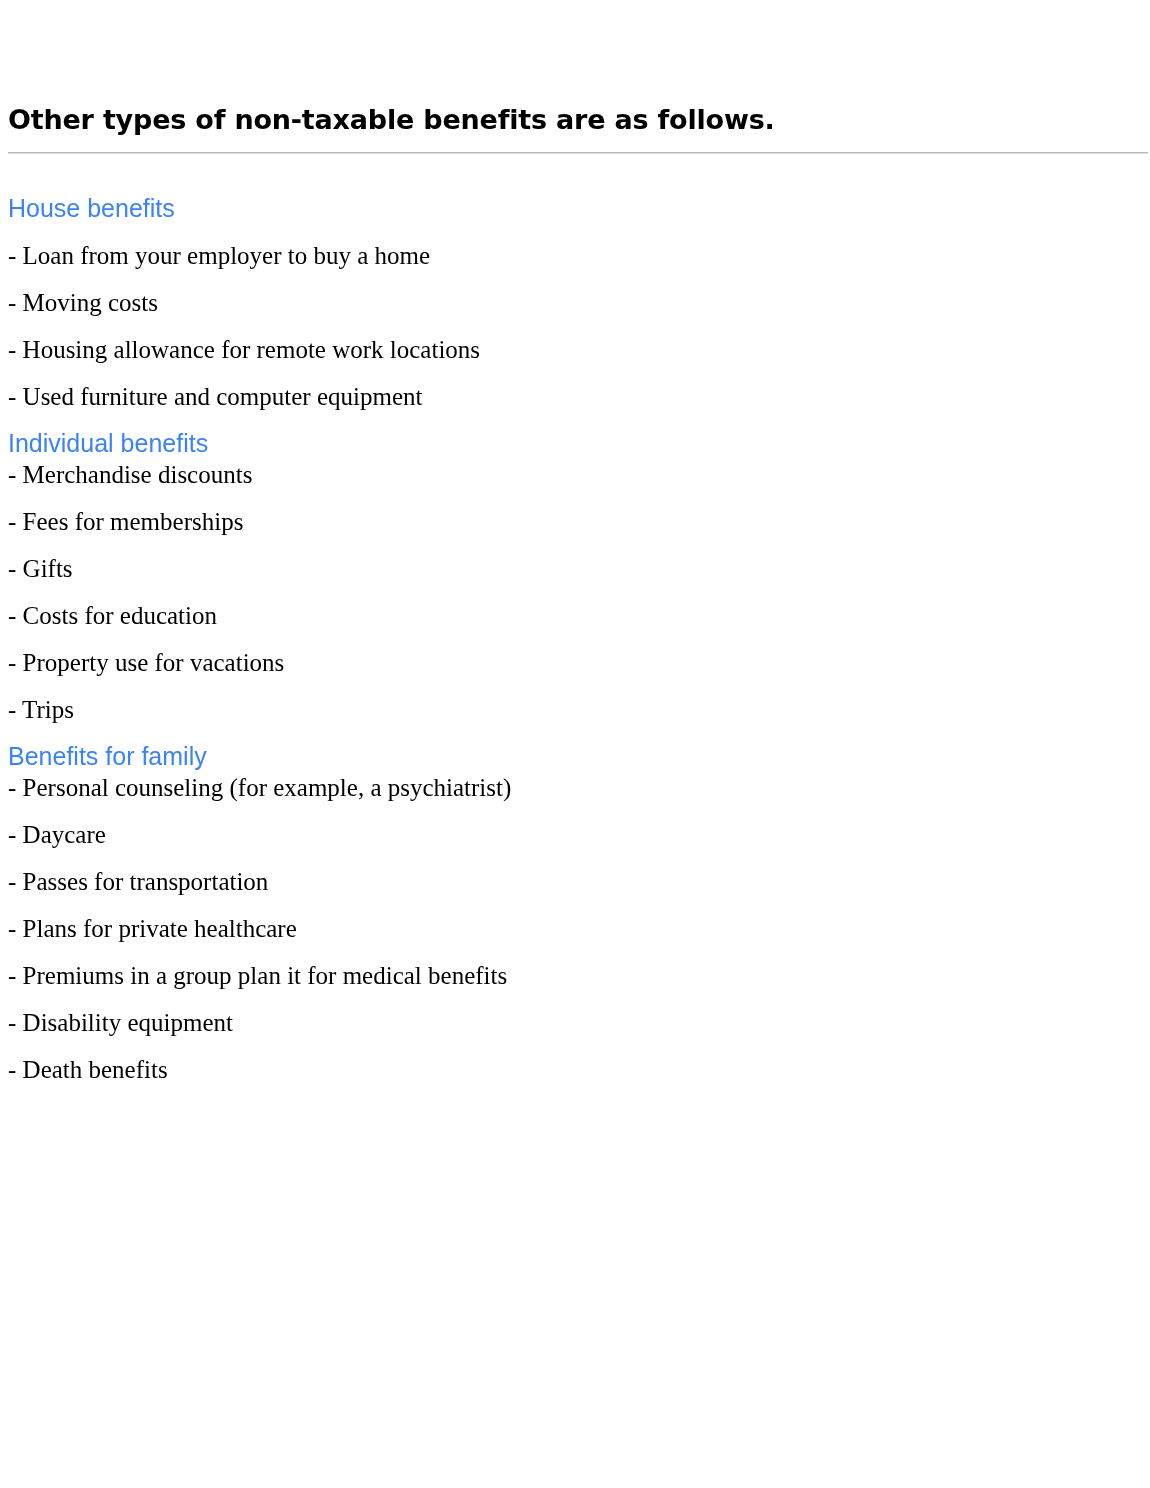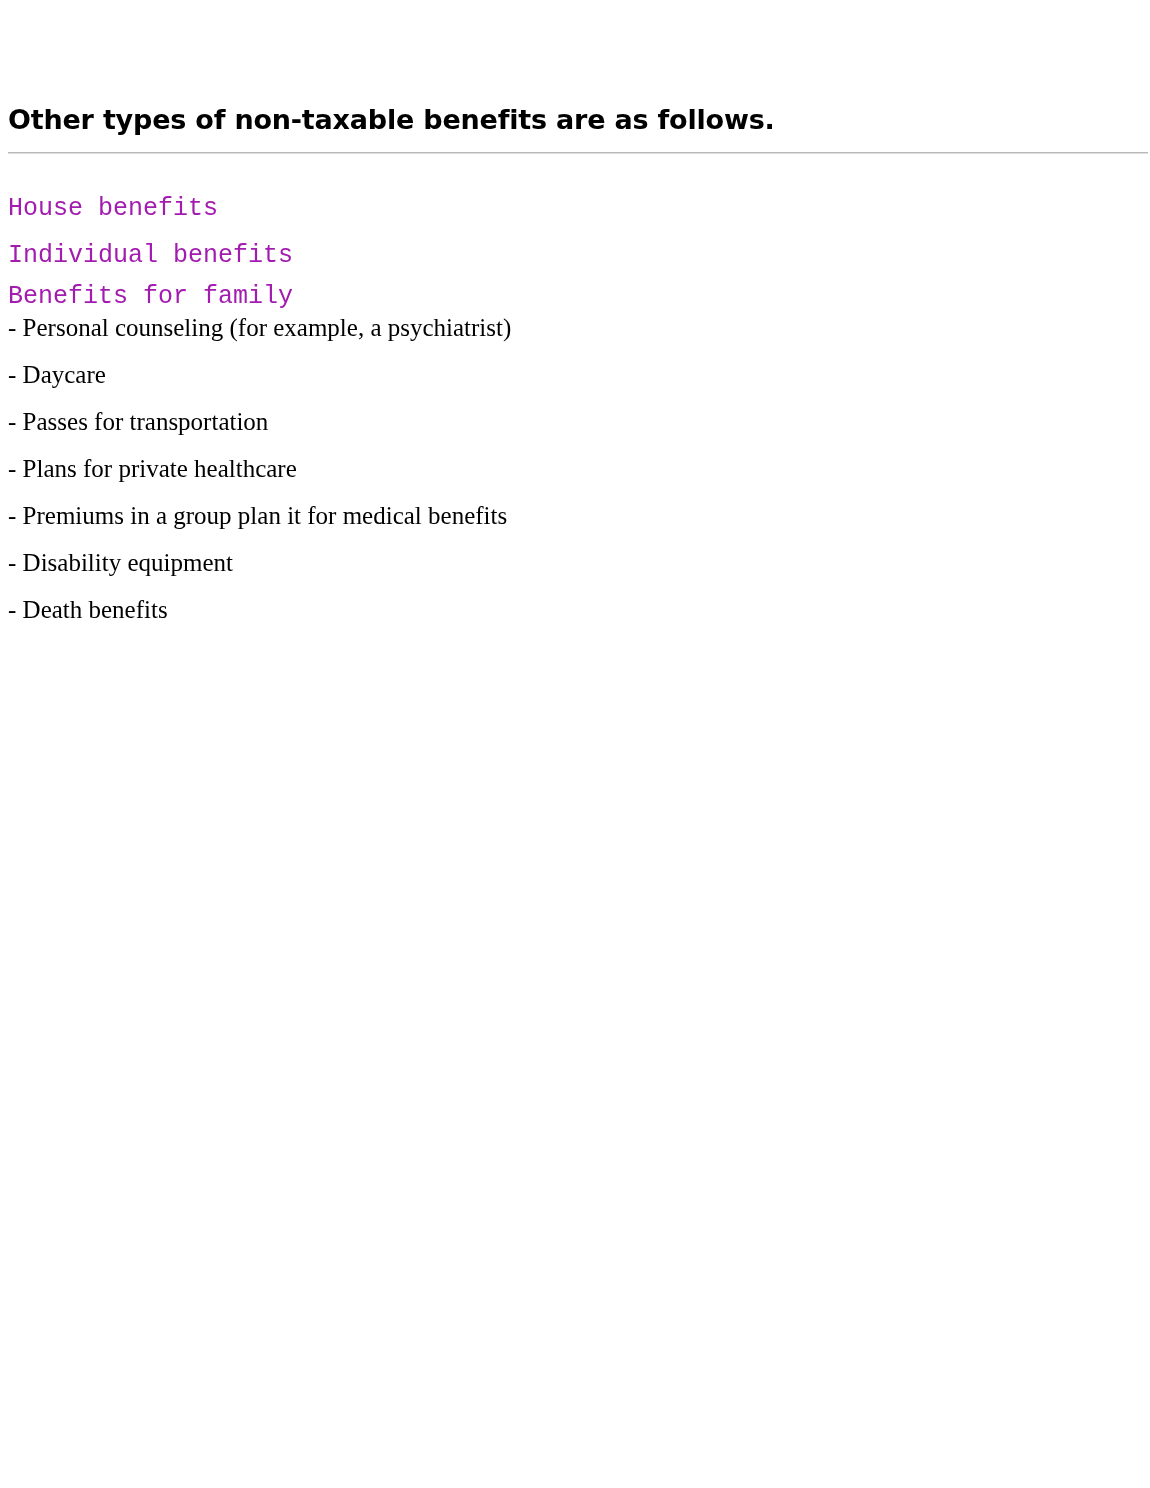--- a/index.html
+++ b/index.html
@@ -35,24 +35,24 @@
     height: 2px;
     border-top: 1px solid #b9b9b9;
     border-bottom: 1px solid #dedede;
     box-sizing: border-box;
   }
   .content {
     margin: 0 0 0 8px;
     padding-top: 42px;
   }
   .section-heading {
-    font-family: Liberation Mono, monospace;
+    font-family: Liberation Sans, sans-serif;
     font-size: 25px;
     line-height: 1.0;
-    color: #a21caf;
+    color: #3b82f6;
     margin: 0 0 22px 0;
   }
   .section-heading.tight {
     margin: 0 0 6px 0;
   }
   .list {
     list-style: none;
     margin: 0;
     padding: 0;
   }
@@ -61,39 +61,53 @@
     font-size: 25px;
     line-height: 1.0;
     color: #000000;
     margin: 0 0 22px 0;
     white-space: pre;
   }
   .block {
     margin: 0;
   }
   .block + .block {
-    margin-top: 16px;
+    margin-top: 8px;
   }
 </style>
 </head>
 <body>
 
 <div class="page">
 
   <h1 class="doc-title">Other types of non-taxable benefits are as follows.</h1>
   <div class="title-rule"></div>
 
   <div class="content">
 
     <div class="block">
       <div class="section-heading">House benefits</div>
+      <ul class="list">
+        <li class="list-item">- Loan from your employer to buy a home</li>
+        <li class="list-item">- Moving costs</li>
+        <li class="list-item">- Housing allowance for remote work locations</li>
+        <li class="list-item">- Used furniture and computer equipment</li>
+      </ul>
     </div>
 
     <div class="block">
       <div class="section-heading tight">Individual benefits</div>
+      <ul class="list">
+        <li class="list-item">- Merchandise discounts</li>
+        <li class="list-item">- Fees for memberships</li>
+        <li class="list-item">- Gifts</li>
+        <li class="list-item">- Costs for education</li>
+        <li class="list-item">- Property use for vacations</li>
+        <li class="list-item">- Trips</li>
+      </ul>
     </div>
 
     <div class="block">
       <div class="section-heading tight">Benefits for family</div>
       <ul class="list">
         <li class="list-item">- Personal counseling (for example, a psychiatrist)</li>
         <li class="list-item">- Daycare</li>
         <li class="list-item">- Passes for transportation</li>
         <li class="list-item">- Plans for private healthcare</li>
         <li class="list-item">- Premiums in a group plan it for medical benefits</li>

